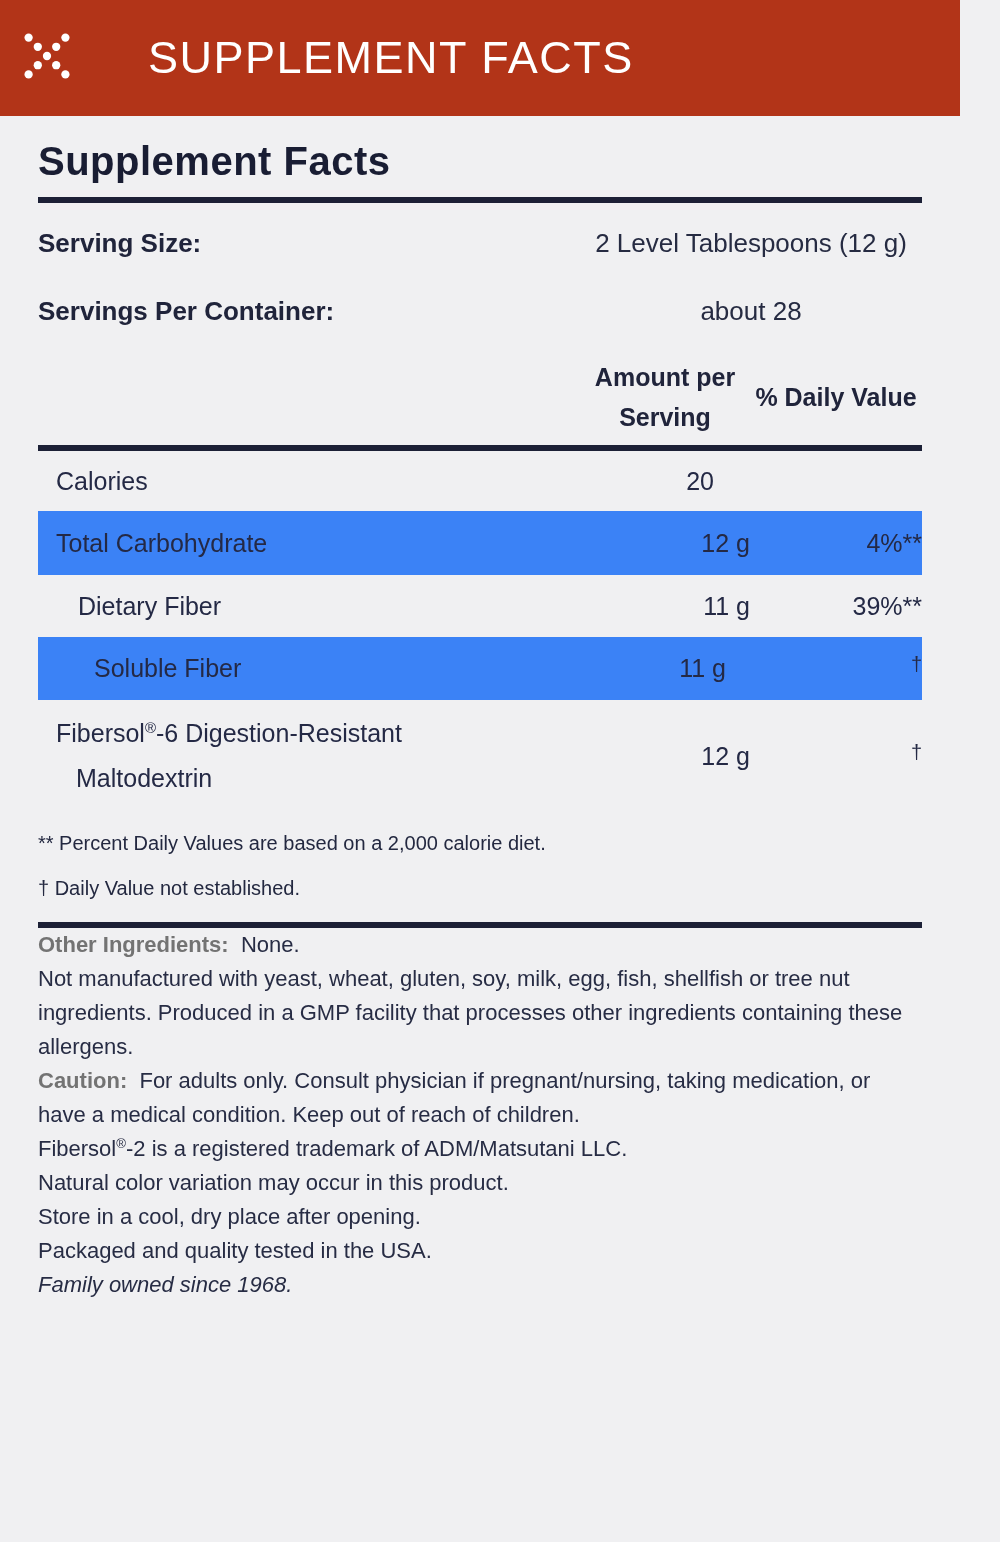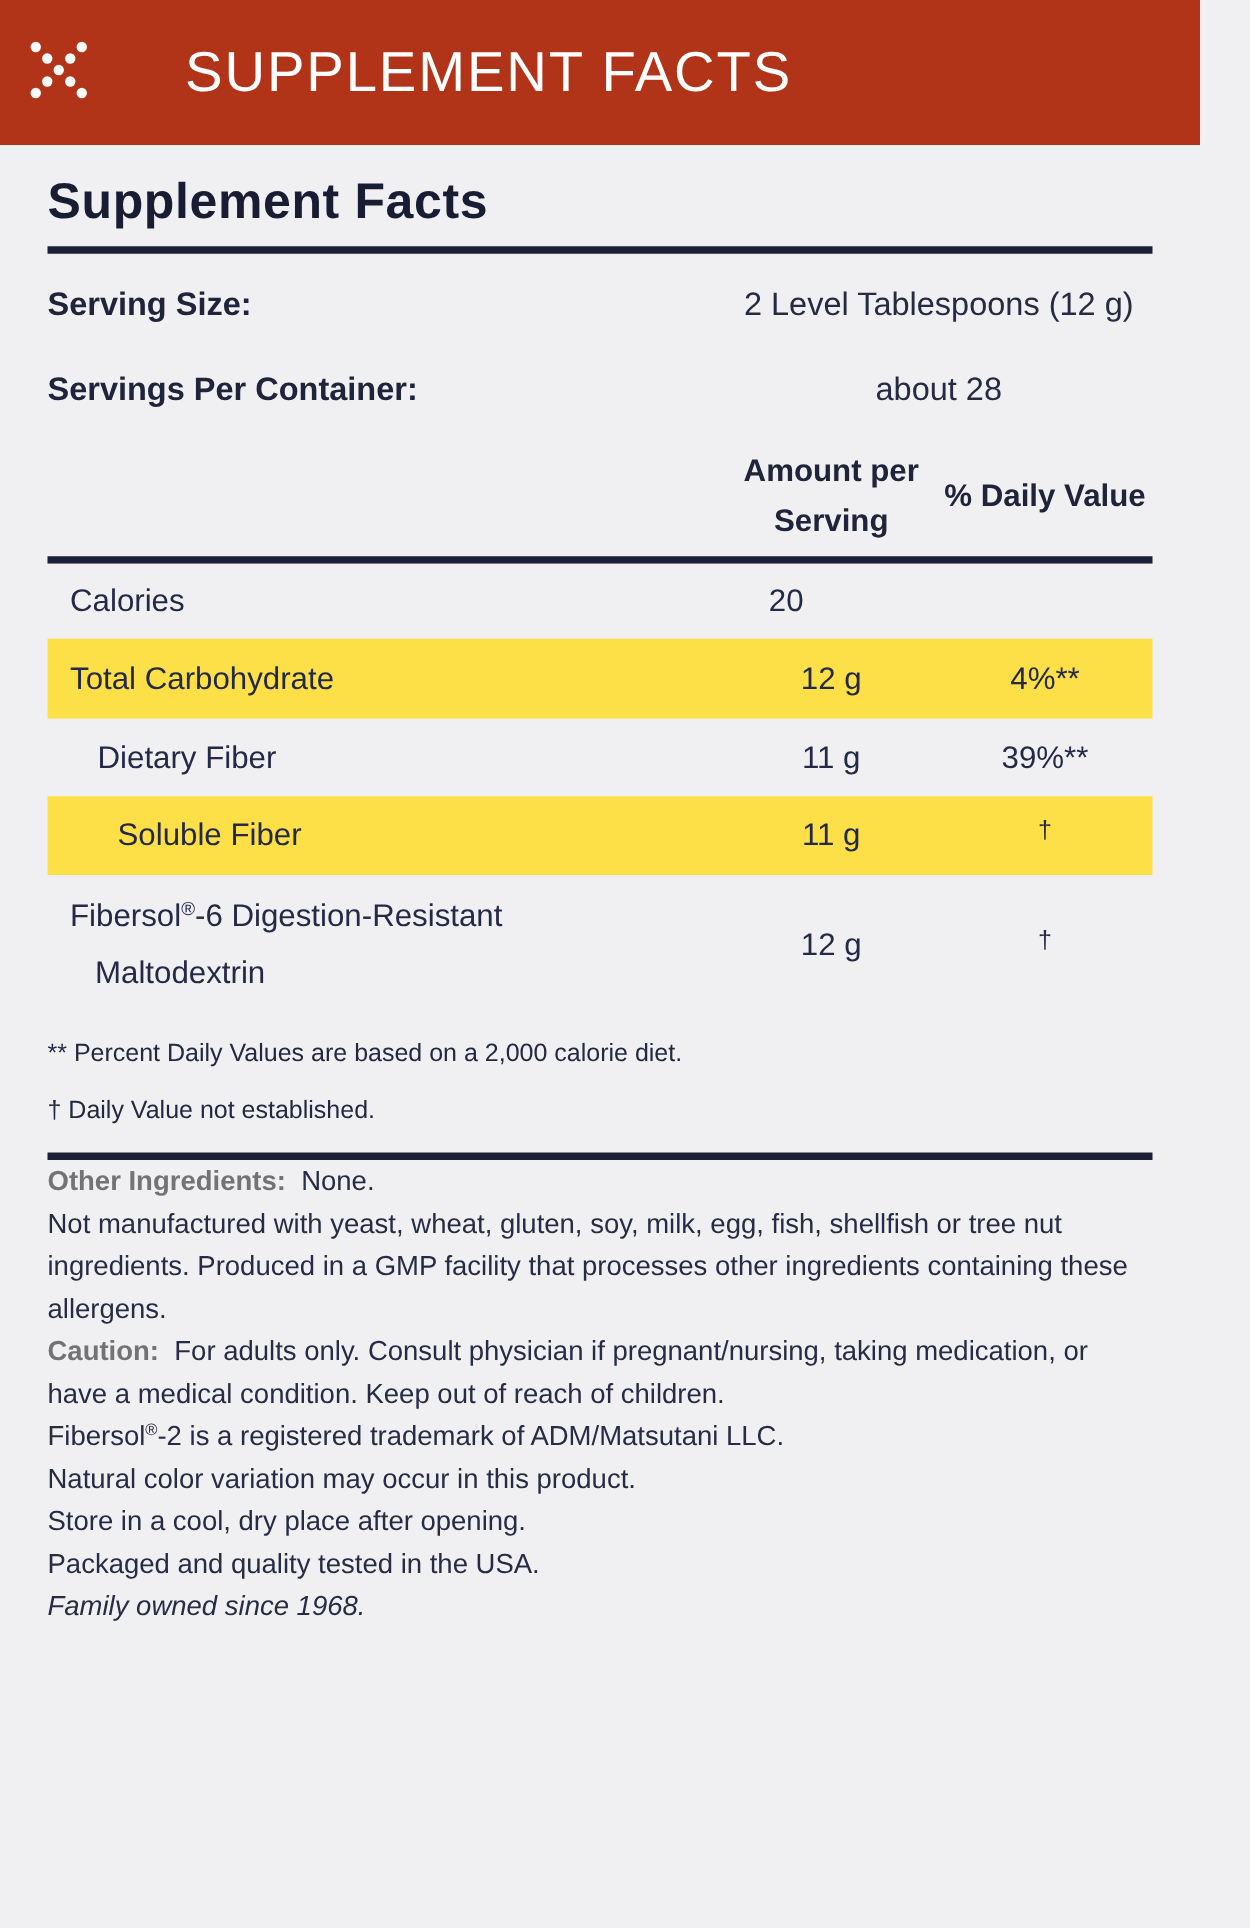--- a/index.html
+++ b/index.html
@@ -76,27 +76,27 @@
   .rule.under-header { margin-top: 6px; }
 
   
   .facts-row {
     display: grid;
     grid-template-columns: 1fr 170px 172px;
     align-items: center;
     font-size: 25px;
     color: #242945;
   }
-  .facts-row .cell-amount, .facts-row .cell-dv { text-align: center; }
+  .facts-row .cell-amount, .facts-row .cell-dv { text-align: right; }
   .row-gray  { background: #f0f0f2; }
-  .row-white { background: #fde047; }
+  .row-white { background: #3b82f6; }
   .h-calories { min-height: 60px; gap: 36px; }
   .h-carb     { min-height: 64px; }
   .h-fiber    { min-height: 62px; }
-  .h-soluble  { min-height: 63px; }
+  .h-soluble  { min-height: 63px; gap: 24px; }
   .h-fibersol { min-height: 112px; }
   .ind-1 { padding-left: 18px; }
   .ind-2 { padding-left: 40px; }
   .ind-3 { padding-left: 56px; }
   .fibersol-line2 { padding-left: 20px; margin-top: 16px; }
   sup.reg { font-size: 60%; vertical-align: super; line-height: 0; }
   .dagger { font-size: 80%; position: relative; top: -4px; }
 
   
   .footnote { font-size: 20px; color: #232840; }

